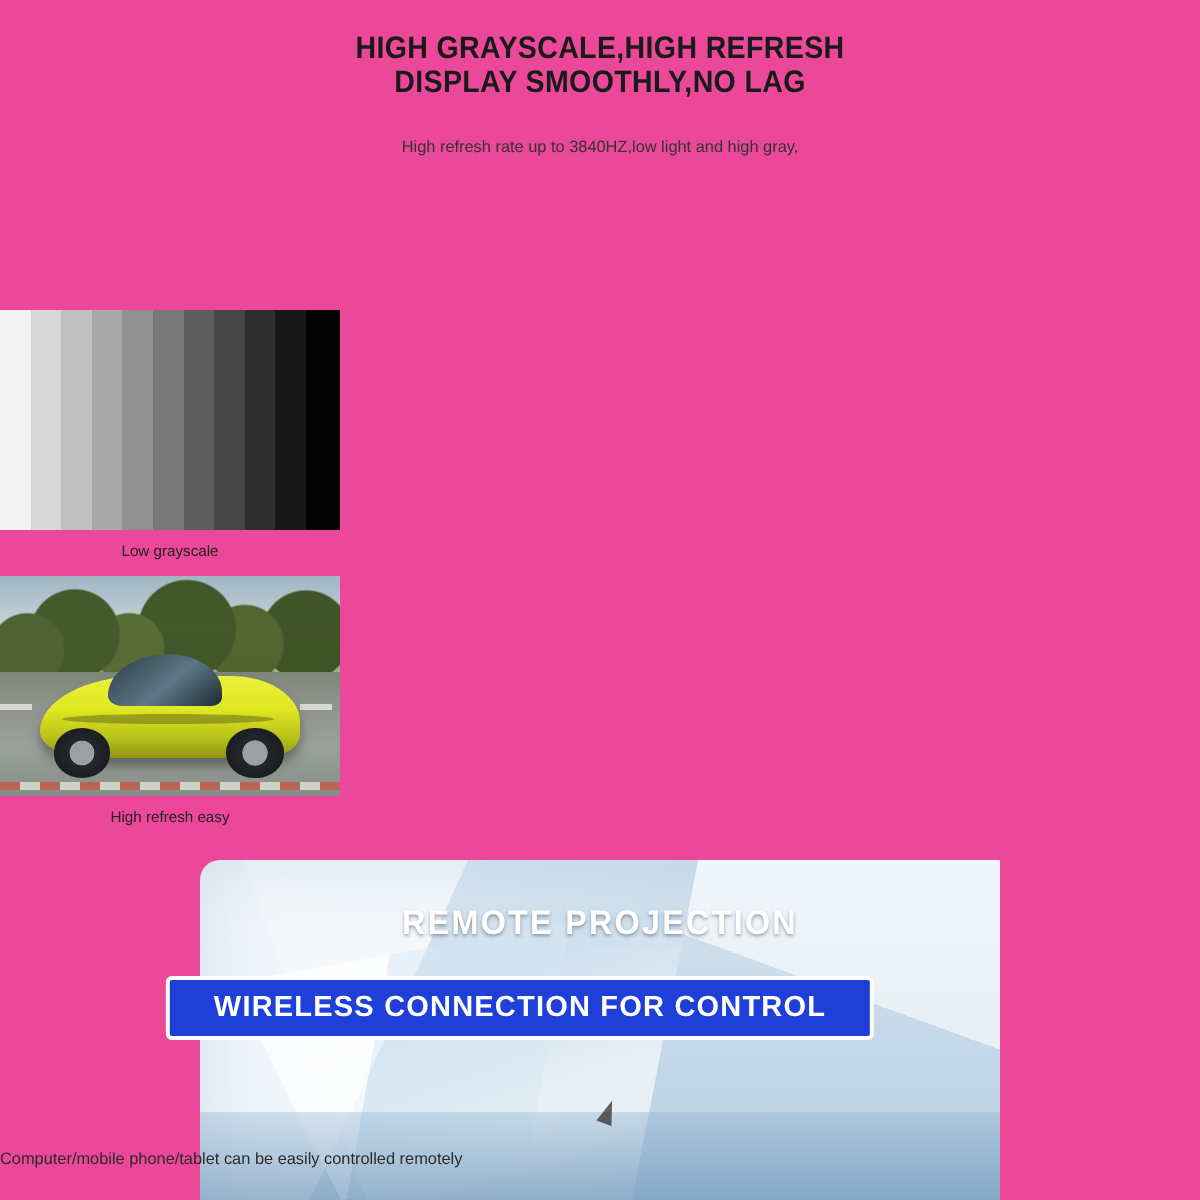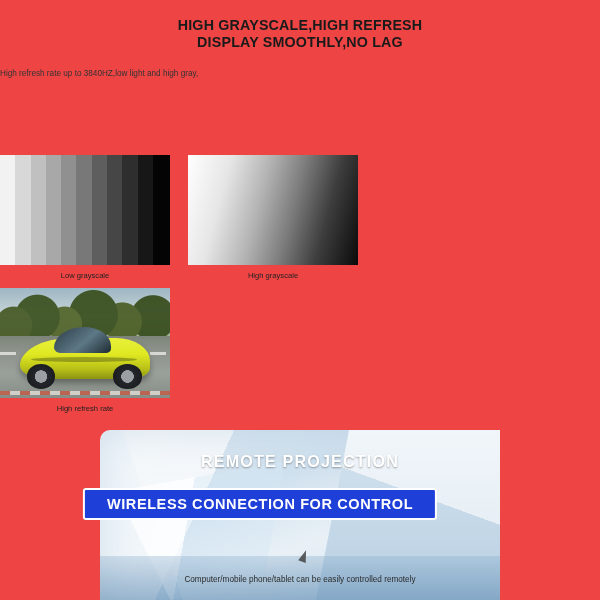--- a/index.html
+++ b/index.html
@@ -10,42 +10,42 @@
     width: 600px;
     height: 600px;
     background: #ffffff;
     font-family: "Liberation Sans", sans-serif;
     overflow: hidden;
   }
   .page {
     position: relative;
     width: 600px;
     height: 600px;
-    background: #ef4444;
+    background: #ec4899;
   }
 
   
   .headline {
     margin: 0;
     padding-top: 16px;
     text-align: center;
     font-family: "Liberation Sans", sans-serif;
     font-weight: bold;
     font-size: 15.5px;
     line-height: 17px;
     letter-spacing: 0.2px;
     color: #1a1a1a;
     transform: scaleX(0.92);
   }
   .headline .l2 { display: block; }
 
   .subtext {
     margin: 0;
     padding-top: 18px;
-    text-align: left;
+    text-align: center;
     font-size: 8.2px;
     line-height: 12px;
     color: #333333;
   }
   .subtext span { display: block; }
 
   
   .grid {
     position: absolute;
     left: 0;
@@ -252,21 +252,21 @@
     border-right: 4px solid transparent;
     border-bottom: 12px solid #3a3a3a;
     transform: rotate(20deg);
     opacity: .8;
   }
   .promo-foot {
     position: absolute;
     left: 0;
     bottom: 14px;
     width: 600px;
-    text-align: center;
+    text-align: left;
     font-size: 8.2px;
     line-height: 12px;
     color: #2a2a2a;
   }
   .promo-foot span { display: block; }
 </style>
 </head>
 <body>
 
 <div class="page">
@@ -279,42 +279,38 @@
   <p class="subtext">
     <span>High refresh rate up to 3840HZ,low light and high gray,</span>
   </p>
 
   <div class="grid">
 
     <div class="row">
       <div class="cell">
         <div class="panel gs-low"></div>
         <div class="caption">Low grayscale</div>
-      </div>
-      <div class="cell">
-        <div class="panel gs-high"></div>
-        <div class="caption">High grayscale</div>
       </div>
     </div>
 
     <div class="row">
       <div class="cell">
         <div class="photo">
           <div class="sky"></div>
           <div class="trees"></div>
           <div class="road"></div>
           <div class="curb"></div>
           <div class="car">
             <div class="cabin"></div>
             <div class="stripe"></div>
             <div class="wheel front"></div>
             <div class="wheel rear"></div>
           </div>
         </div>
-        <div class="caption">High refresh rate</div>
+        <div class="caption">High refresh easy</div>
       </div>
     </div>
 
   </div>
 
   <div class="promo">
     <div class="promo-bg">
       <div class="promo-beam"></div>
       <div class="promo-room"></div>
       <div class="promo-floor"></div>

